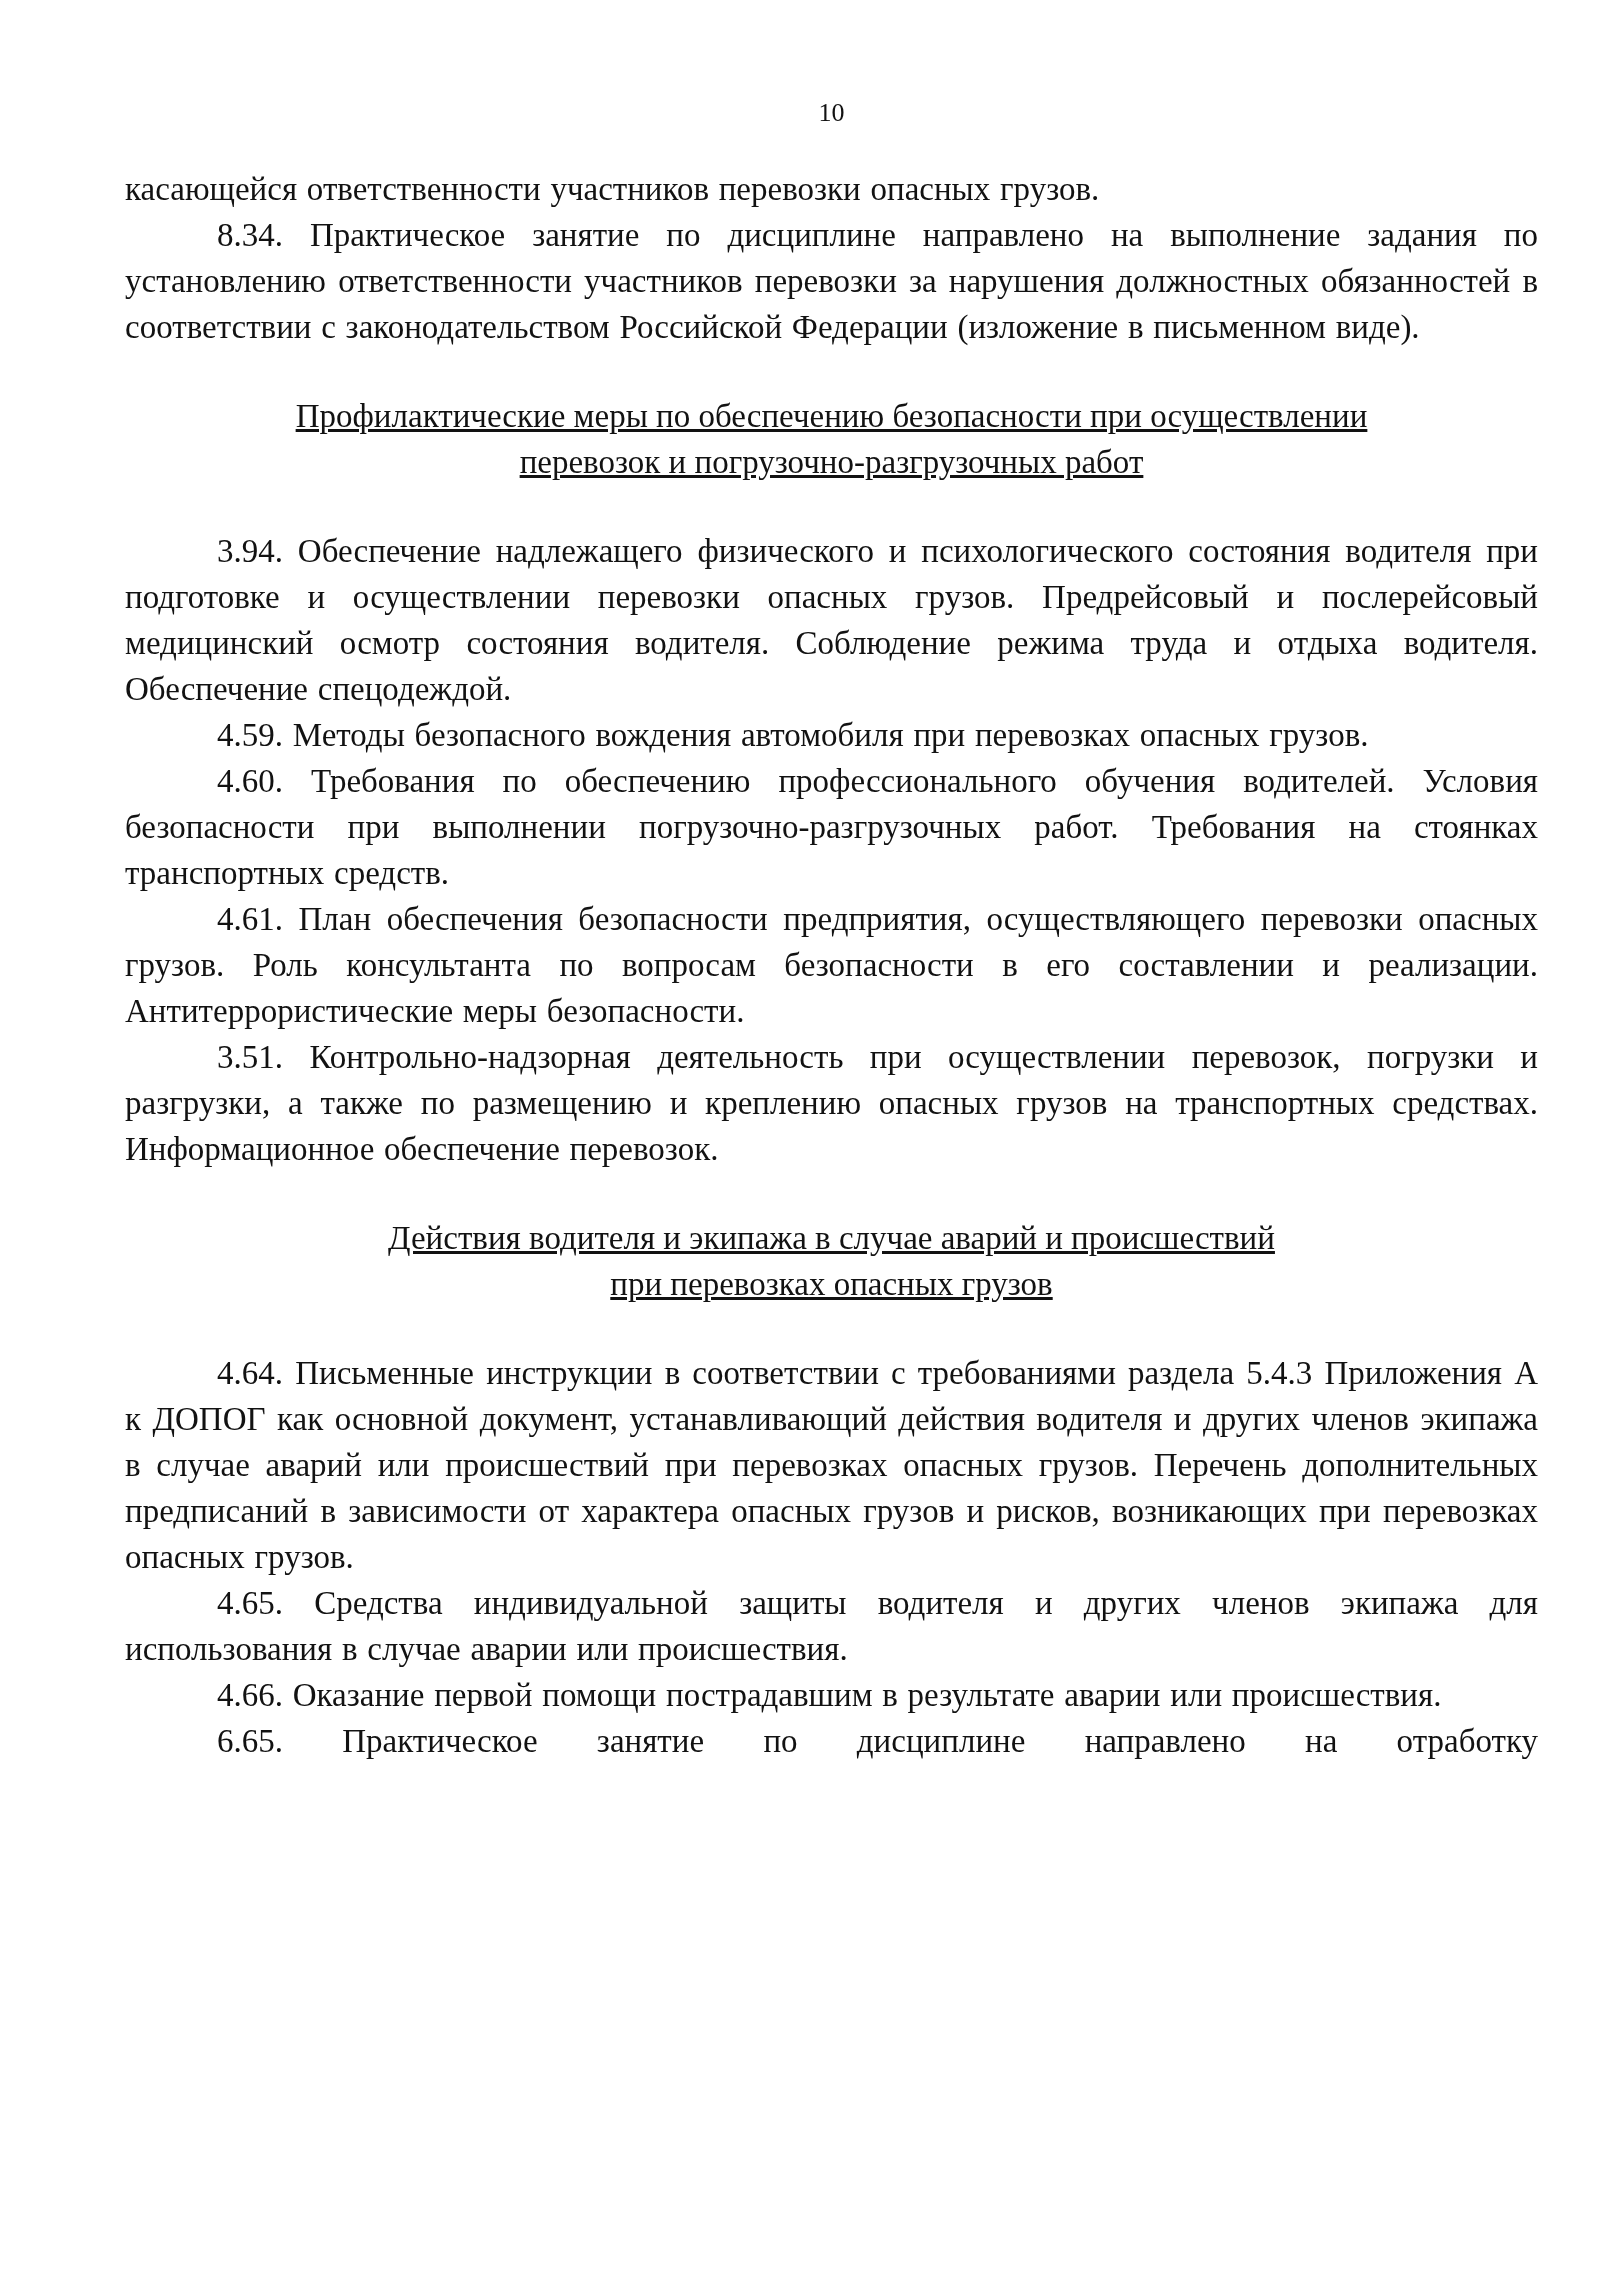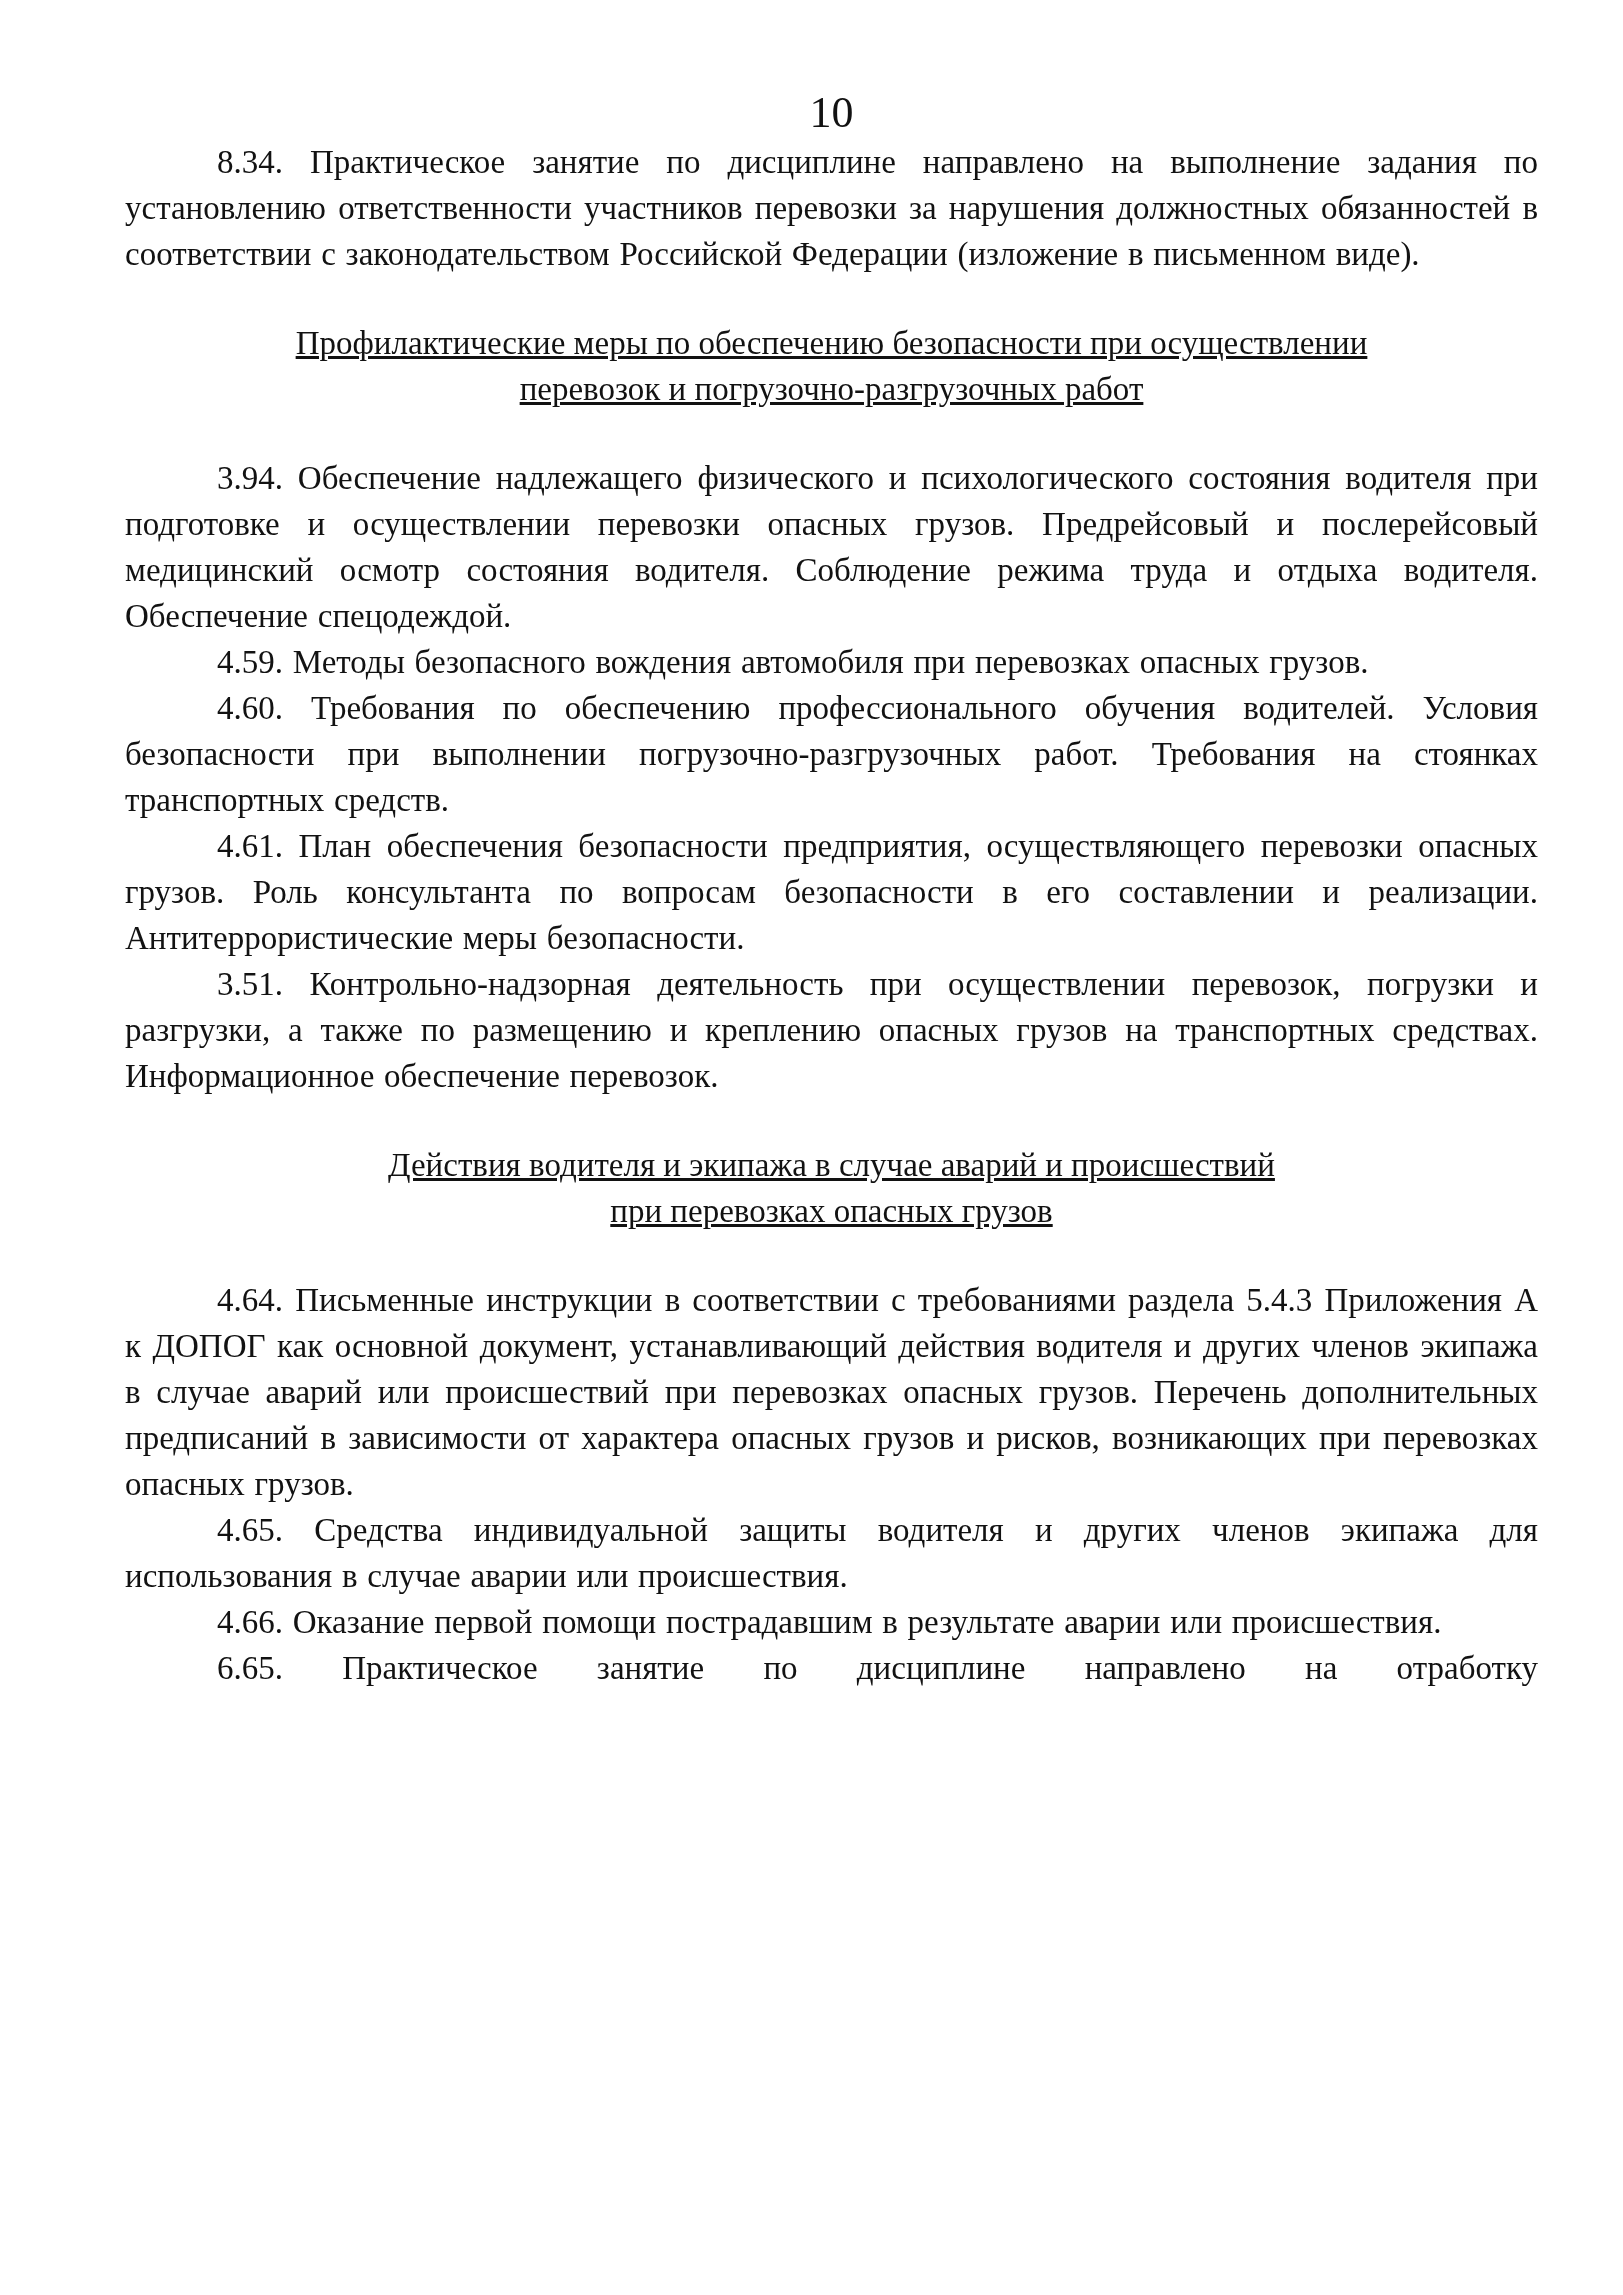--- a/index.html
+++ b/index.html
@@ -17,23 +17,23 @@
   .page {
     position: relative;
     box-sizing: border-box;
     width: 1624px;
     height: 2295px;
     padding: 90px 86px 0 125px;
     background: #ffffff;
   }
   .page-number {
     text-align: center;
-    font-size: 44px;
+    font-size: 26px;
     line-height: 46px;
-    margin-bottom: 3px;
+    margin-bottom: 30px;
   }
   .block {
     font-size: 33px;
     line-height: 46px;
     text-align: justify;
     word-spacing: 1.5px;
   }
   .para {
     text-indent: 92px;
   }
@@ -52,20 +52,21 @@
     text-align-last: justify;
   }
 </style>
 </head>
 <body>
 
 <div class="page">
 
   <div class="page-number">10</div>
 
+  <div class="block cont">касающейся ответственности участников перевозки опасных грузов.</div>
 
   <div class="block para">8.34. Практическое занятие по дисциплине направлено на выполнение задания по установлению ответственности участников перевозки за нарушения должностных обязанностей в соответствии с законодательством Российской Федерации (изложение в письменном виде).</div>
 
   <div class="heading">Профилактические меры по обеспечению безопасности при осуществлении
 перевозок и погрузочно-разгрузочных работ</div>
 
   <div class="block para">3.94. Обеспечение надлежащего физического и психологического состояния водителя при подготовке и осуществлении перевозки опасных грузов. Предрейсовый и послерейсовый медицинский осмотр состояния водителя. Соблюдение режима труда и отдыха водителя. Обеспечение спецодеждой.</div>
 
 
   <div class="block para">4.59. Методы безопасного вождения автомобиля при перевозках опасных грузов.</div>

